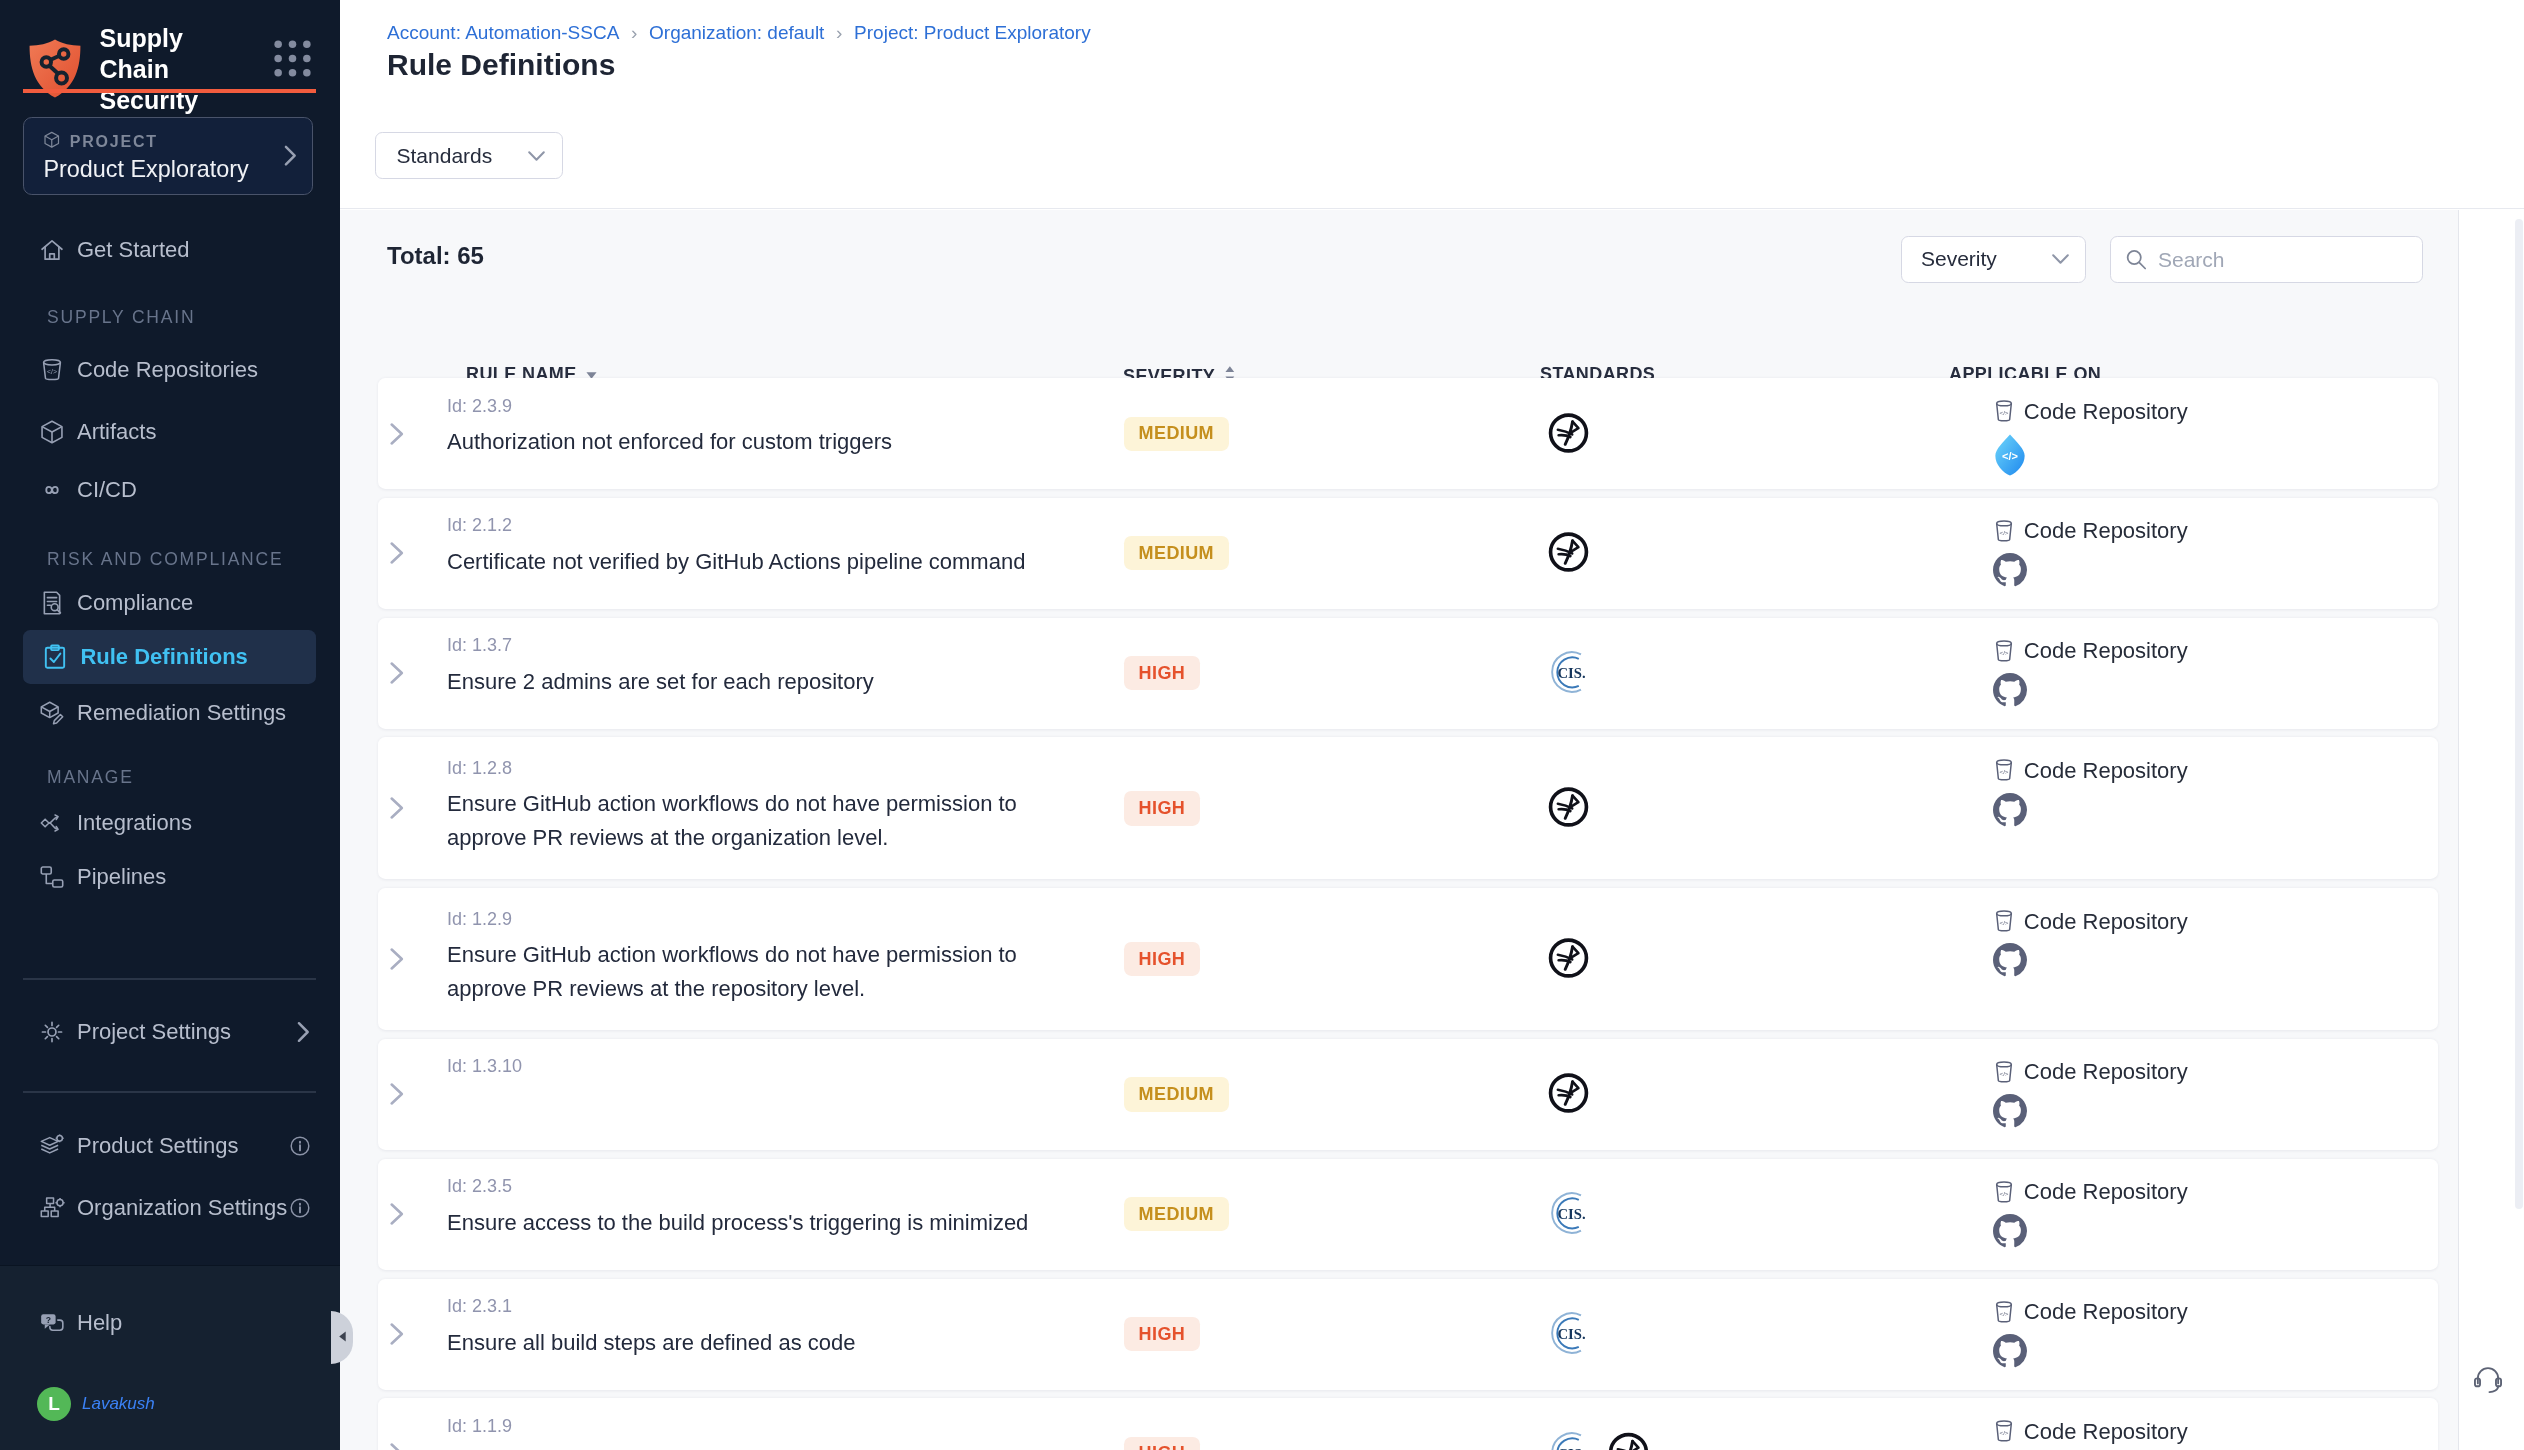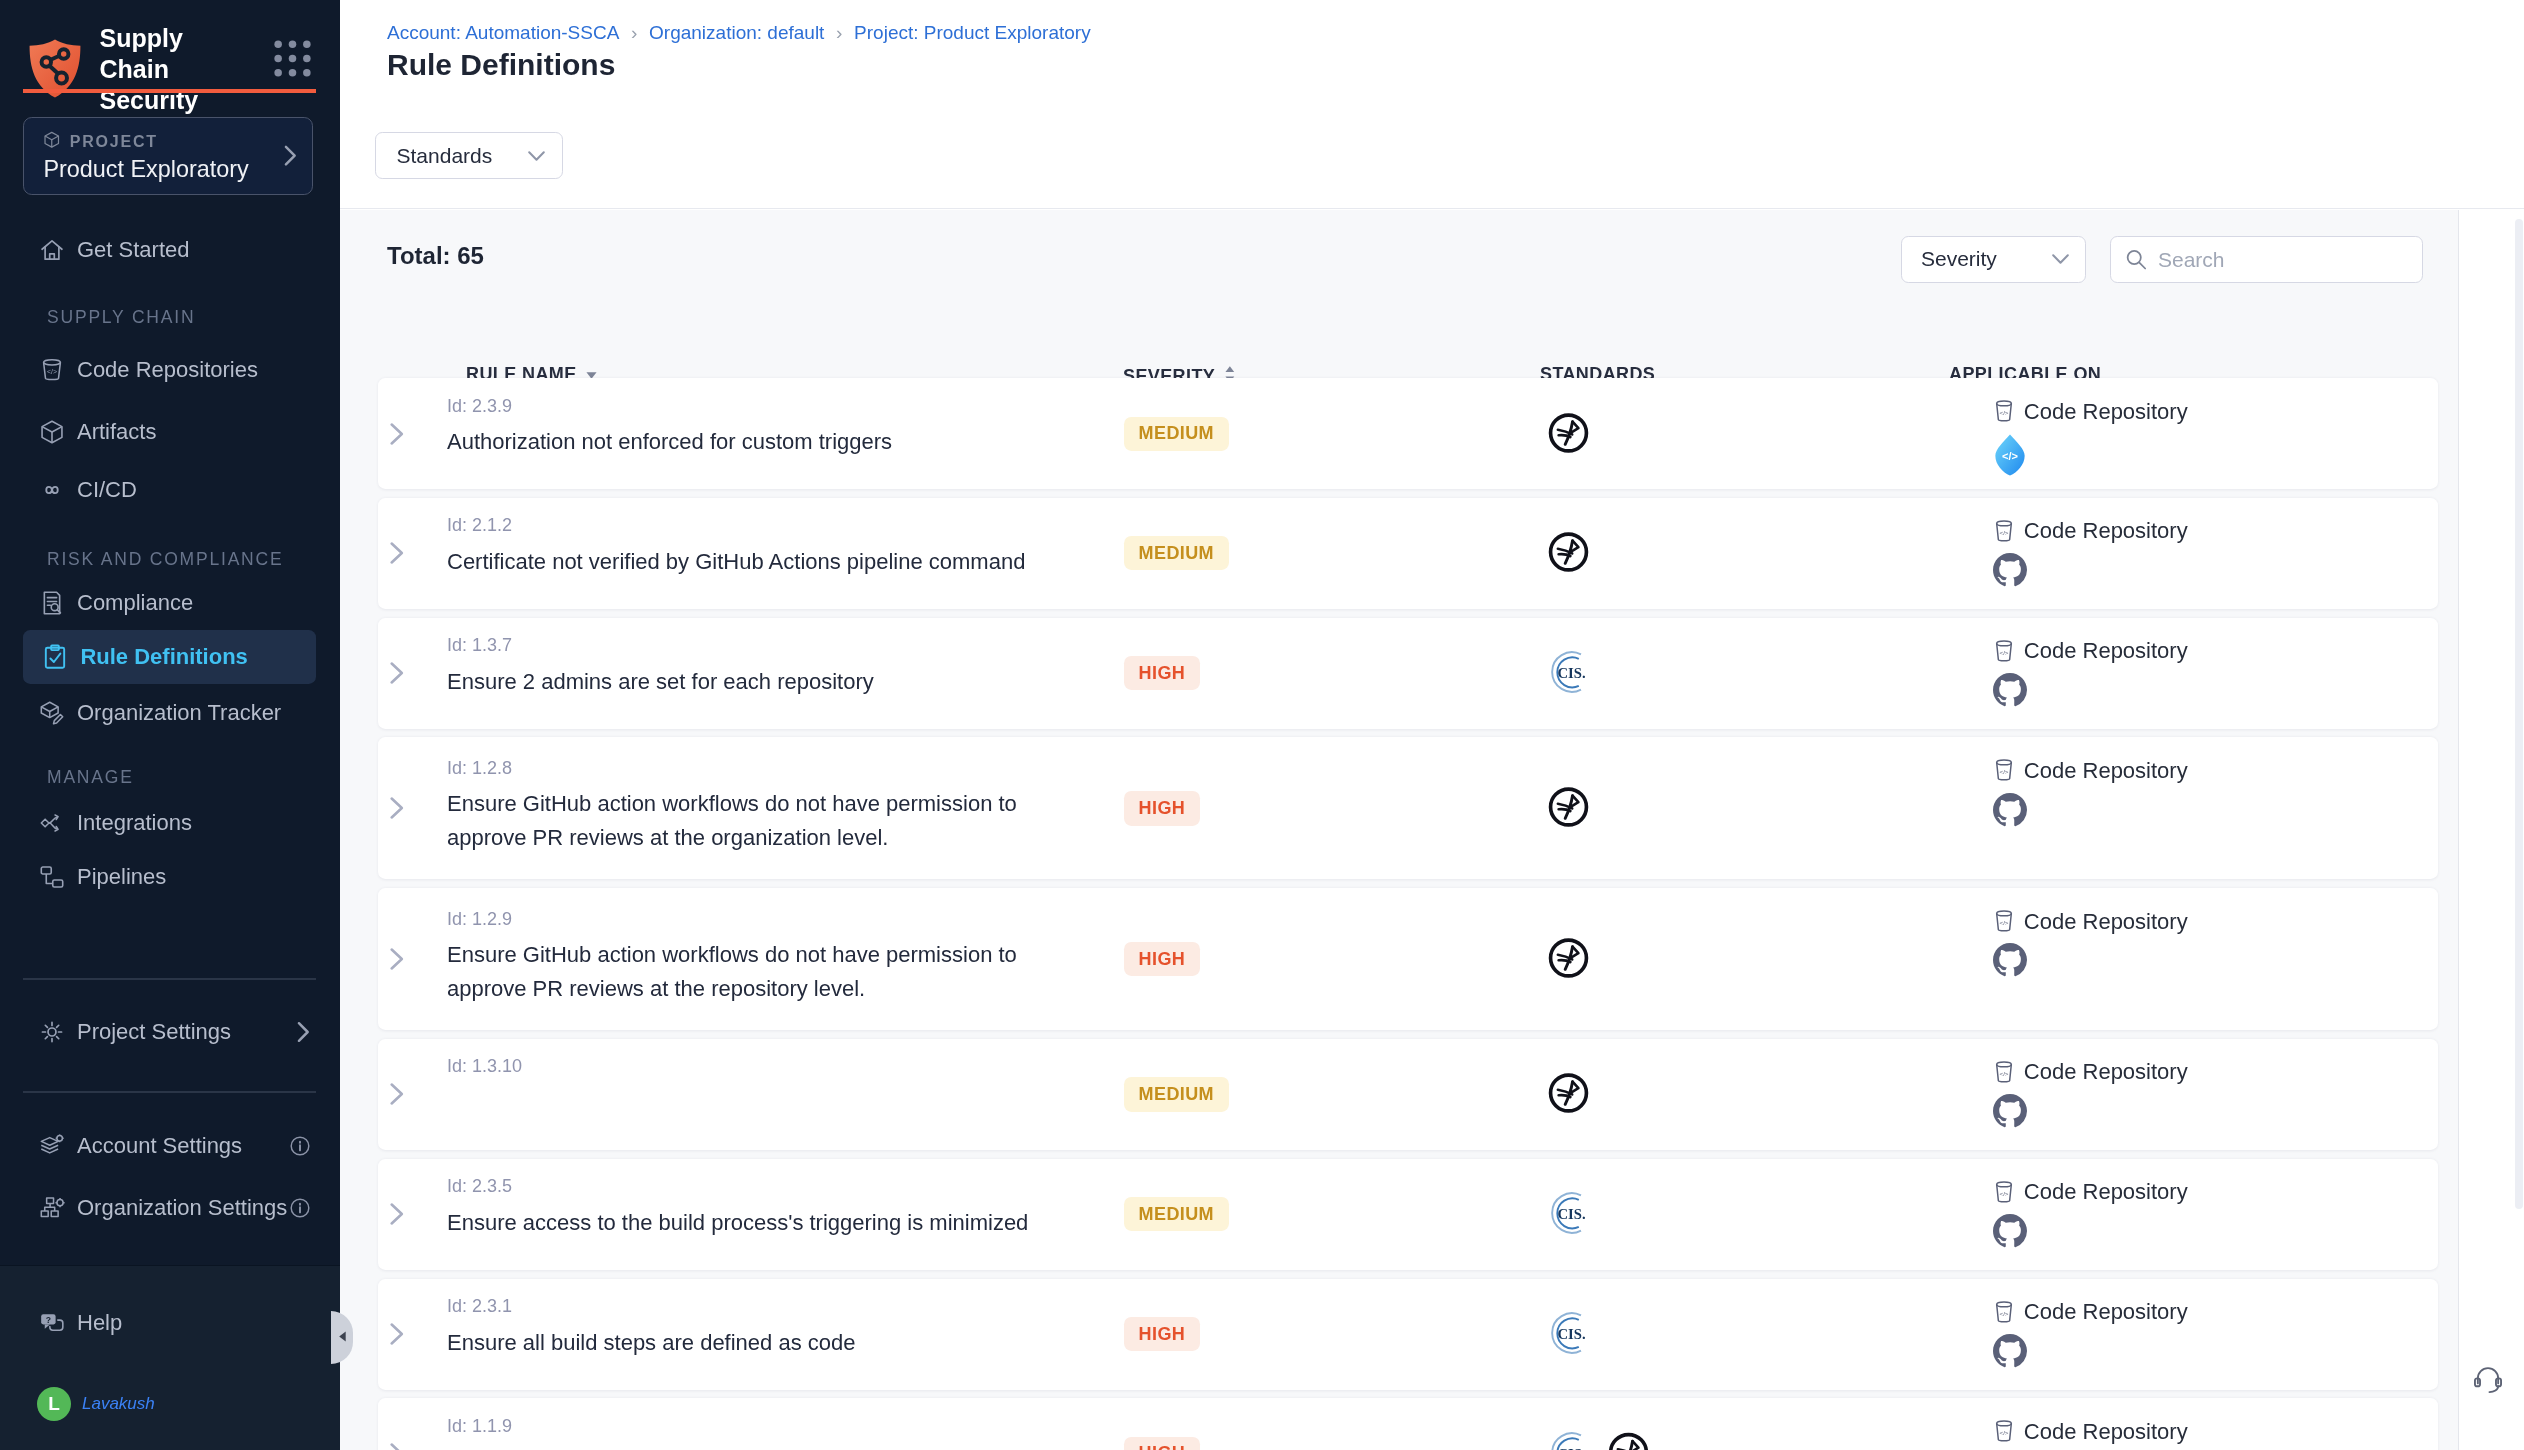--- a/index.html
+++ b/index.html
@@ -211,21 +211,21 @@
           <span class="sb-ic">
             <svg viewBox="0 0 34 34">
               <g fill="none" stroke="currentColor" stroke-width="2" stroke-linejoin="round">
                 <path d="M14 3 L25 9 V17 L14 23 L3 17 V9 Z"></path>
                 <path d="M3 9 L14 15 L25 9"></path>
                 <path d="M14 15 V23"></path>
                 <path d="M20 27 L28 19 L31 22 L23 30 L19 31 Z"></path>
               </g>
             </svg>
           </span>
-          <span class="sb-lb">Organization Tracker</span>
+          <span class="sb-lb">Remediation Settings</span>
         </div>
         <div class="sb-sec" style="top: 767px;">MANAGE</div>
         <div class="nav-item" style="top: 799px;">
           <span class="sb-ic">
             <svg viewBox="0 0 34 34">
               <g fill="none" stroke="currentColor" stroke-width="2" stroke-linejoin="round" stroke-linecap="round">
                 <path d="M3 17 L8 12 L13 17 L8 22 Z"></path>
                 <path d="M13 17 C18 17 18 10 24 9"></path>
                 <path d="M13 17 C18 17 18 24 24 25"></path>
                 <path d="M21 6.5 L25 8.7 L22.5 12.5"></path>
@@ -272,21 +272,21 @@
           <svg viewBox="0 0 34 34">
             <g fill="none" stroke="currentColor" stroke-width="2" stroke-linejoin="round">
               <path d="M14 6 L25 11 L14 16 L3 11 Z"></path>
               <path d="M3 16 L14 21 L25 16"></path>
               <path d="M3 21 L14 26 L25 21"></path>
               <circle cx="27" cy="7" r="3.6"></circle>
               <path d="M27 1.8 V3.4 M27 10.6 V12.2 M21.8 7 H23.4 M30.6 7 H32.2"></path>
             </g>
           </svg>
         </span>
-      <span class="sb-lb">Account Settings</span>
+      <span class="sb-lb">Product Settings</span>
       <span class="sb-right">
           <svg viewBox="0 0 30 30" width="22" height="22">
             <circle cx="15" cy="15" r="12" fill="none" stroke="#8b93a7" stroke-width="2"></circle>
             <path d="M15 9 V10.5 M15 14 V21" stroke="#8b93a7" stroke-width="2.6" stroke-linecap="round"></path>
           </svg>
         </span>
     </div>
     <div class="nav-item" style="top:1184px">
       <span class="sb-ic">
           <svg viewBox="0 0 34 34">

